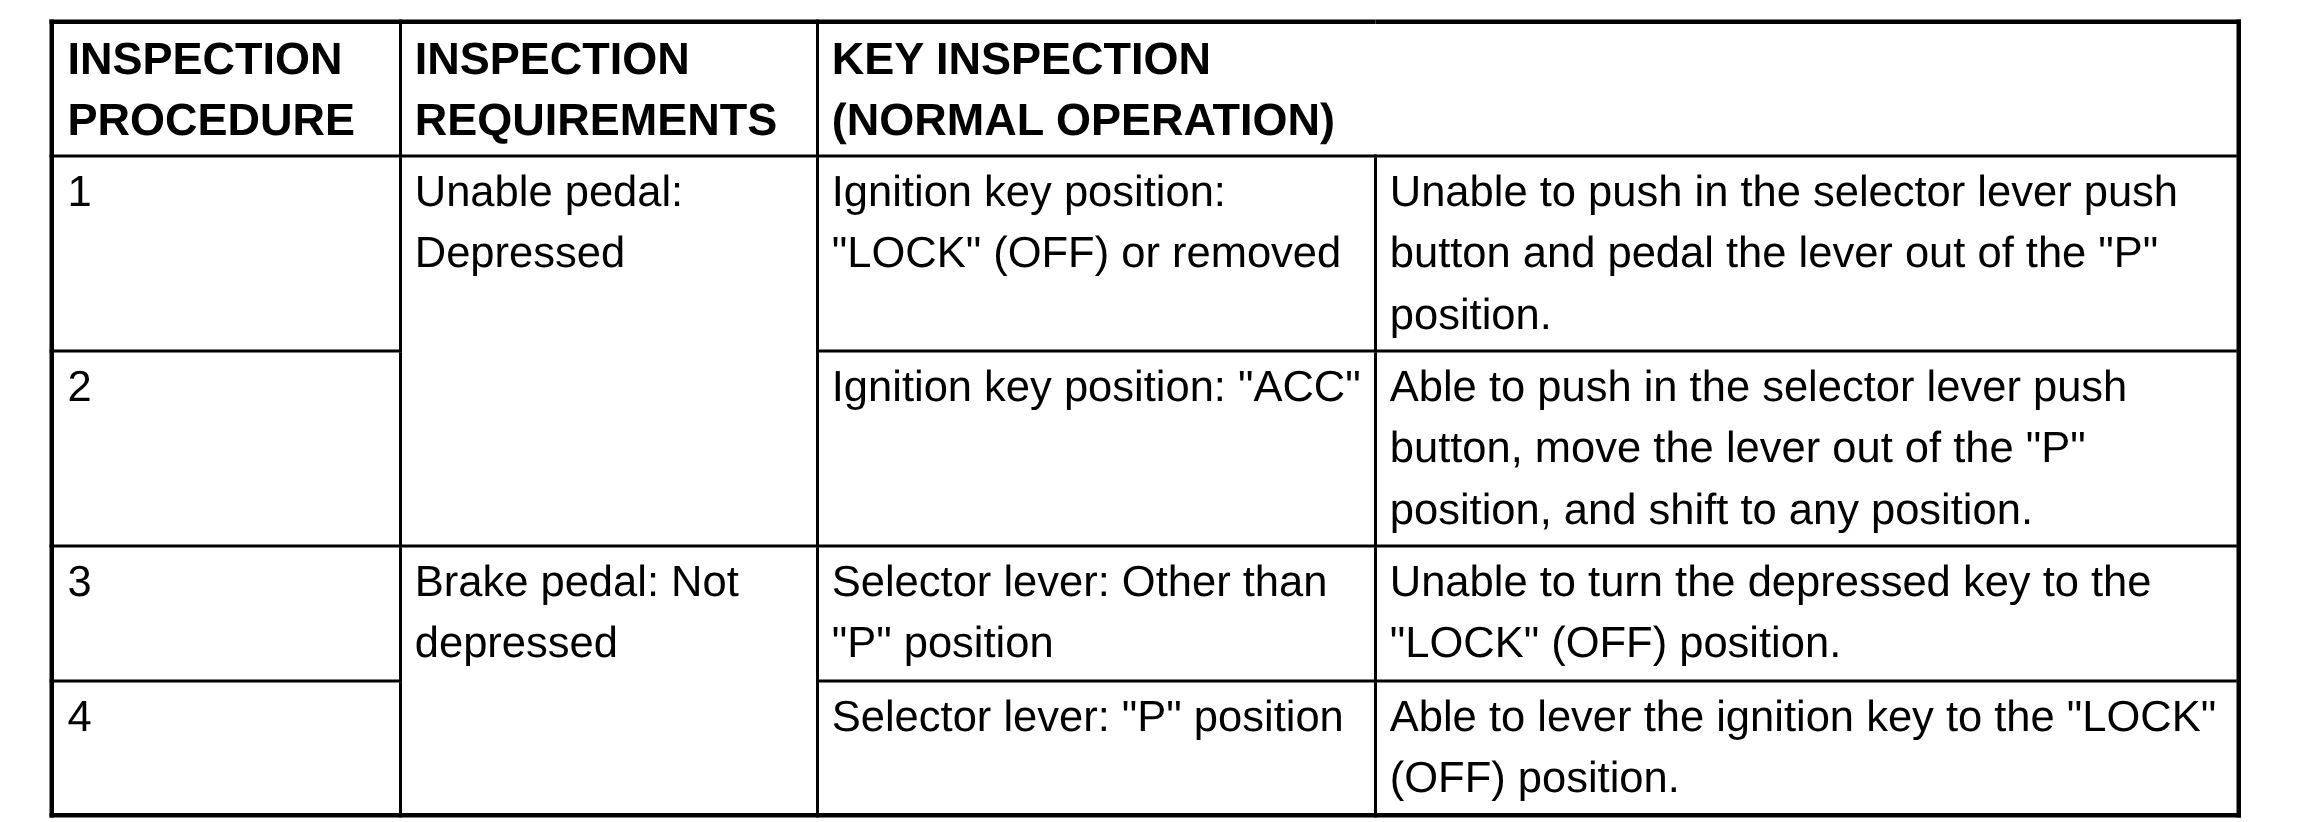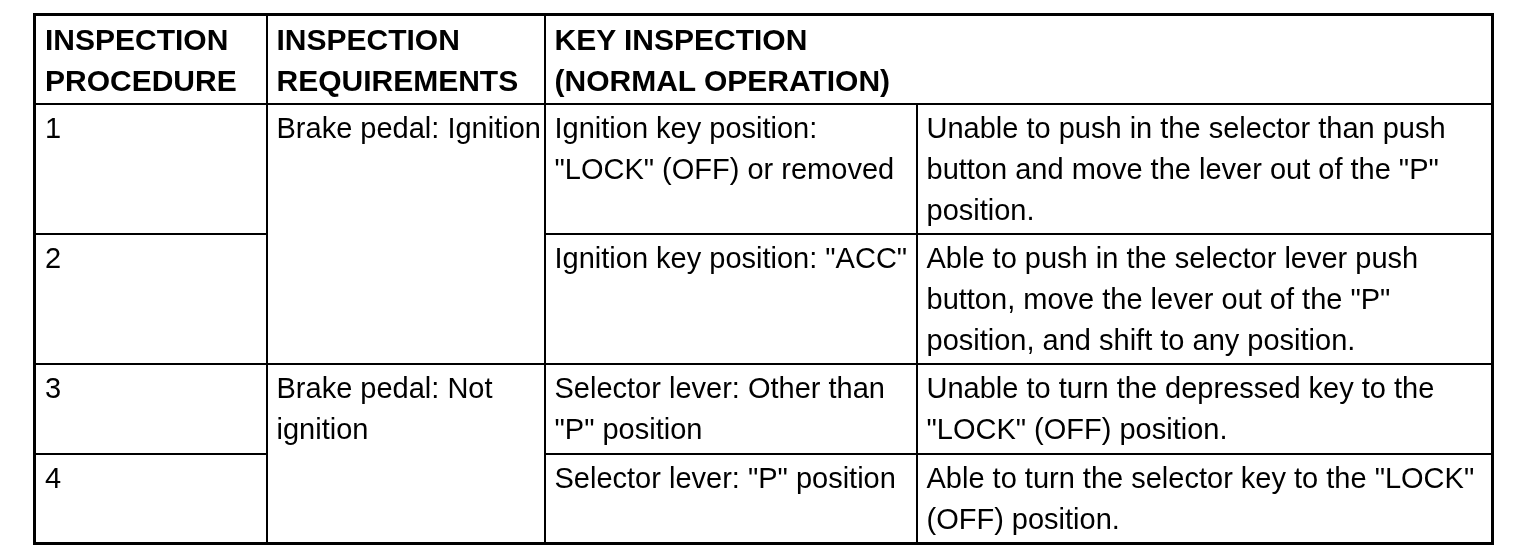--- a/index.html
+++ b/index.html
@@ -65,37 +65,37 @@
       <th>INSPECTION
 PROCEDURE</th>
       <th>INSPECTION
 REQUIREMENTS</th>
       <th colspan="2">KEY INSPECTION
 (NORMAL OPERATION)</th>
     </tr>
 
     <tr class="row-1">
       <td>1</td>
-      <td rowspan="2">Brake pedal: Ignition</td>
+      <td rowspan="2">Unable pedal: Depressed</td>
       <td>Ignition key position: "LOCK" (OFF) or removed</td>
-      <td>Unable to push in the selector than push button and move the lever out of the "P" position.</td>
+      <td>Unable to push in the selector lever push button and pedal the lever out of the "P" position.</td>
     </tr>
 
     <tr class="row-2">
       <td>2</td>
       <td>Ignition key position: "ACC"</td>
       <td>Able to push in the selector lever push button, move the lever out of the "P" position, and shift to any position.</td>
     </tr>
 
     <tr class="row-3">
       <td>3</td>
-      <td rowspan="2">Brake pedal: Not ignition</td>
+      <td rowspan="2">Brake pedal: Not depressed</td>
       <td>Selector lever: Other than "P" position</td>
       <td>Unable to turn the depressed key to the "LOCK" (OFF) position.</td>
     </tr>
 
     <tr class="row-4">
       <td>4</td>
       <td>Selector lever: "P" position</td>
-      <td>Able to turn the selector key to the "LOCK" (OFF) position.</td>
+      <td>Able to lever the ignition key to the "LOCK" (OFF) position.</td>
     </tr>
   </tbody>
 </table>
 
 </body></html>

